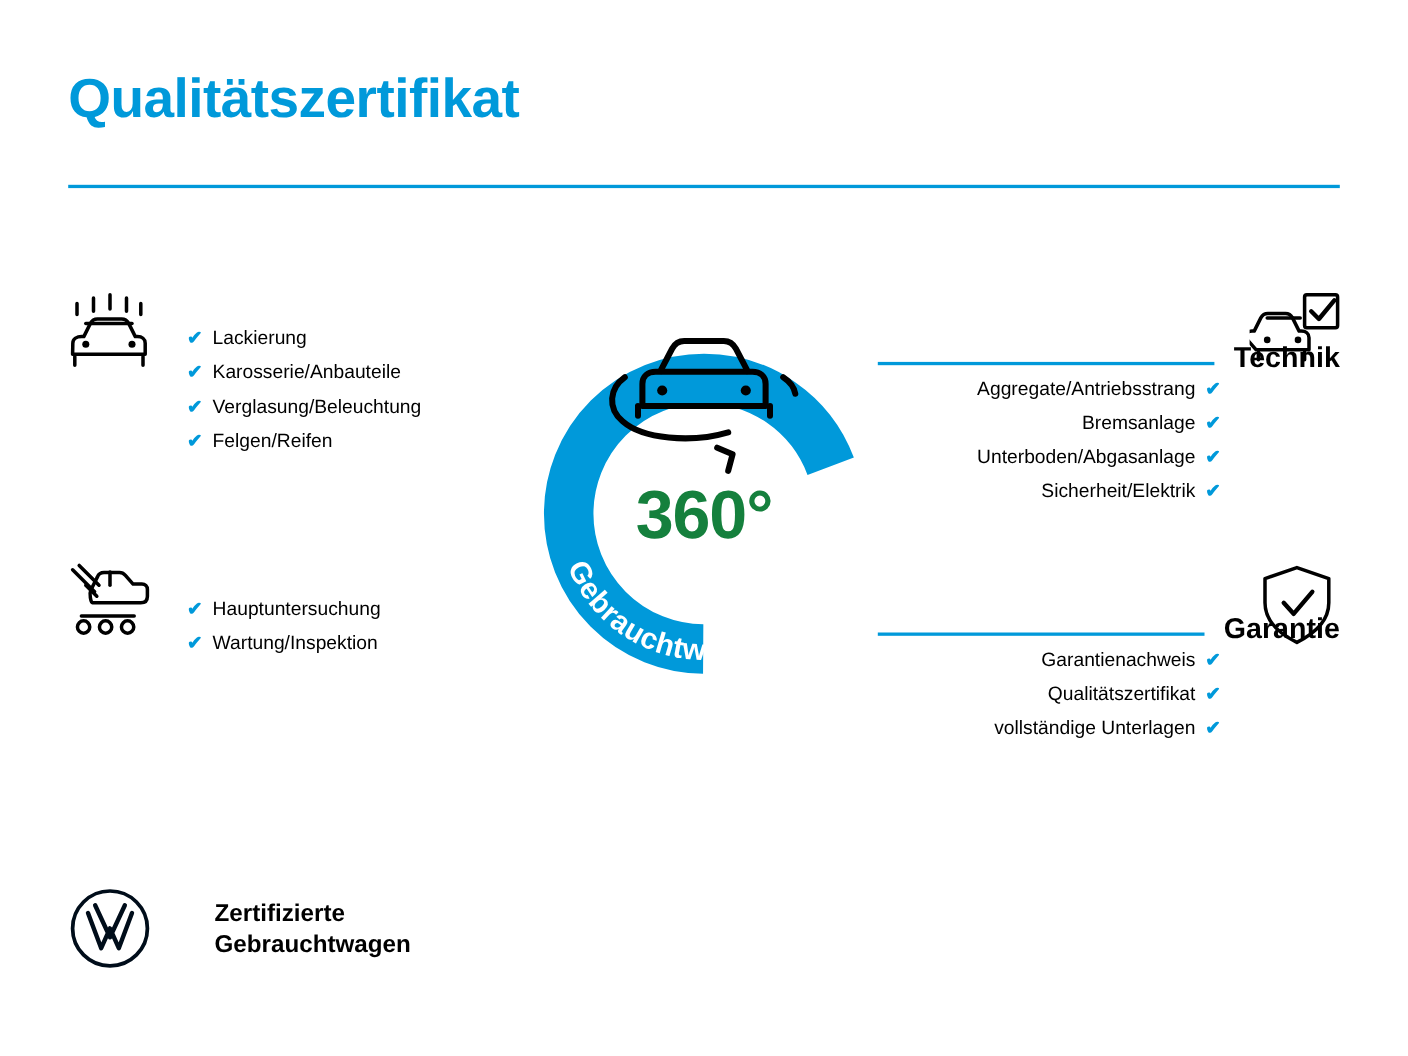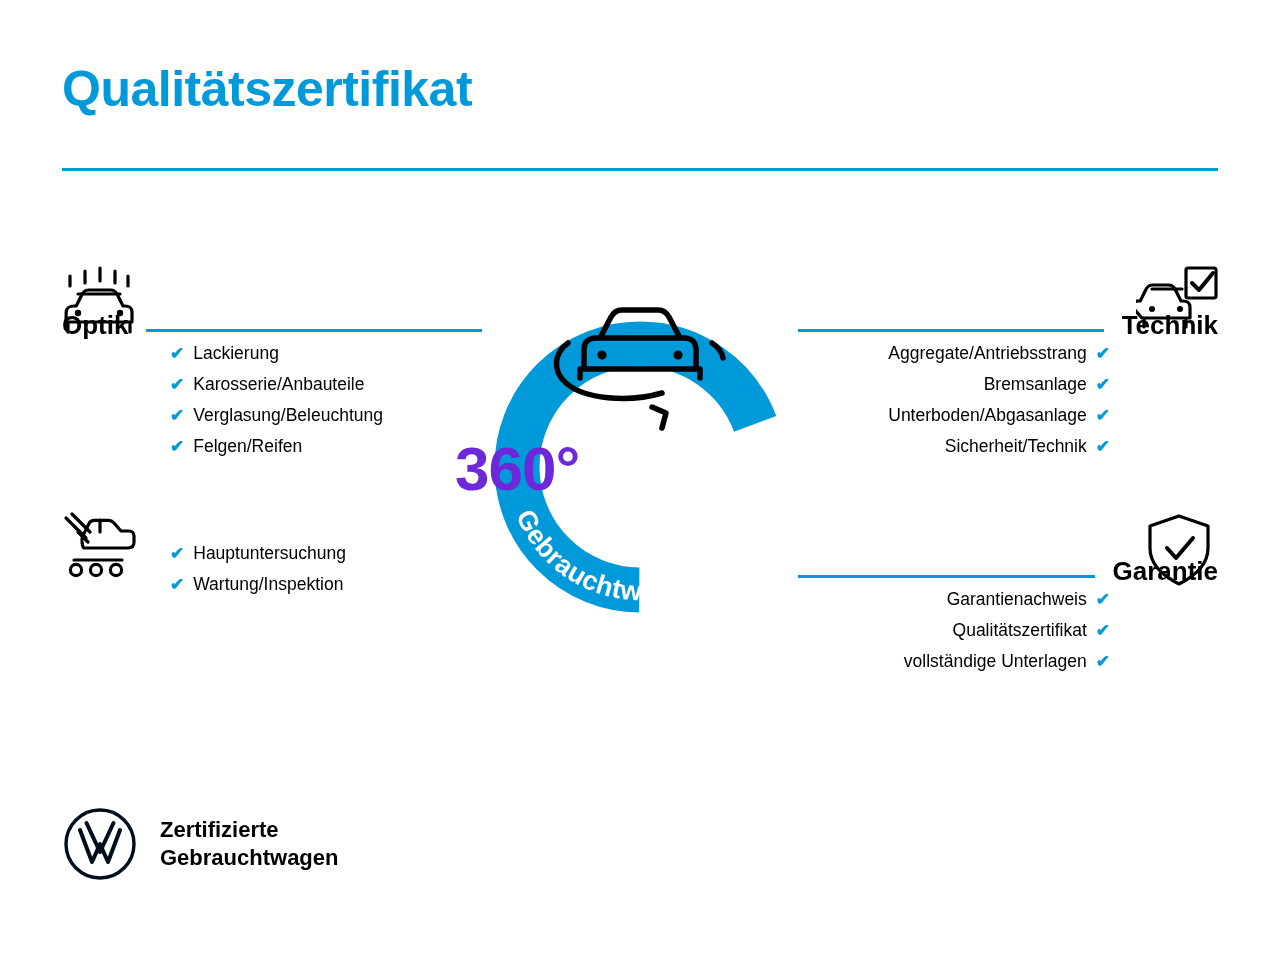--- a/index.html
+++ b/index.html
@@ -97,58 +97,55 @@
     left: 455px;
     top: 255px;
     width: 370px;
     height: 370px;
   }
   .badge svg { display: block; width: 100%; height: 100%; }
   .badge-number {
     position: absolute;
     left: 0; right: 0;
     top: 178px;
-    text-align: left;
+    text-align: center;
     font-size: 62px;
     font-weight: bold;
-    color: #6d28d9;
+    color: #15803d;
     letter-spacing: -1px;
   }
 
   
   .footer {
     position: absolute;
     left: 62px;
     top: 806px;
     display: flex;
     align-items: center;
+    gap: 35px;
   }
   .vw-logo { width: 76px; height: 76px; }
   .footer-text {
     margin-left: 22px;
     font-size: 22px;
     font-weight: bold;
     line-height: 28px;
     color: #000;
   }
 </style>
 </head>
 <body>
 
 <div class="page">
 
   <div class="title">Qualitätszertifikat</div>
   <div class="title-rule"></div>
 
   <div class="col-left" style="top:292px;">
     <div class="block">
-      <div class="block-head left">
-        <span class="head-title">Optik</span>
-        <span class="head-rule"></span>
-      </div>
       <ul class="items left">
         <li><span class="tick">✔</span><span>Lackierung</span></li>
         <li><span class="tick">✔</span><span>Karosserie/Anbauteile</span></li>
         <li><span class="tick">✔</span><span>Verglasung/Beleuchtung</span></li>
         <li><span class="tick">✔</span><span>Felgen/Reifen</span></li>
       </ul>
     </div>
   </div>
 
   <div class="col-left" style="top:538px;">
@@ -163,21 +160,21 @@
   <div class="col-right" style="top:292px;">
     <div class="block">
       <div class="block-head right">
         <span class="head-rule"></span>
         <span class="head-title">Technik</span>
       </div>
       <ul class="items right">
         <li><span>Aggregate/Antriebsstrang</span><span class="tick">✔</span></li>
         <li><span>Bremsanlage</span><span class="tick">✔</span></li>
         <li><span>Unterboden/Abgasanlage</span><span class="tick">✔</span></li>
-        <li><span>Sicherheit/Technik</span><span class="tick">✔</span></li>
+        <li><span>Sicherheit/Elektrik</span><span class="tick">✔</span></li>
       </ul>
     </div>
   </div>
 
   <div class="col-right" style="top:538px;">
     <div class="block">
       <div class="block-head right">
         <span class="head-rule"></span>
         <span class="head-title">Garantie</span>
       </div>

